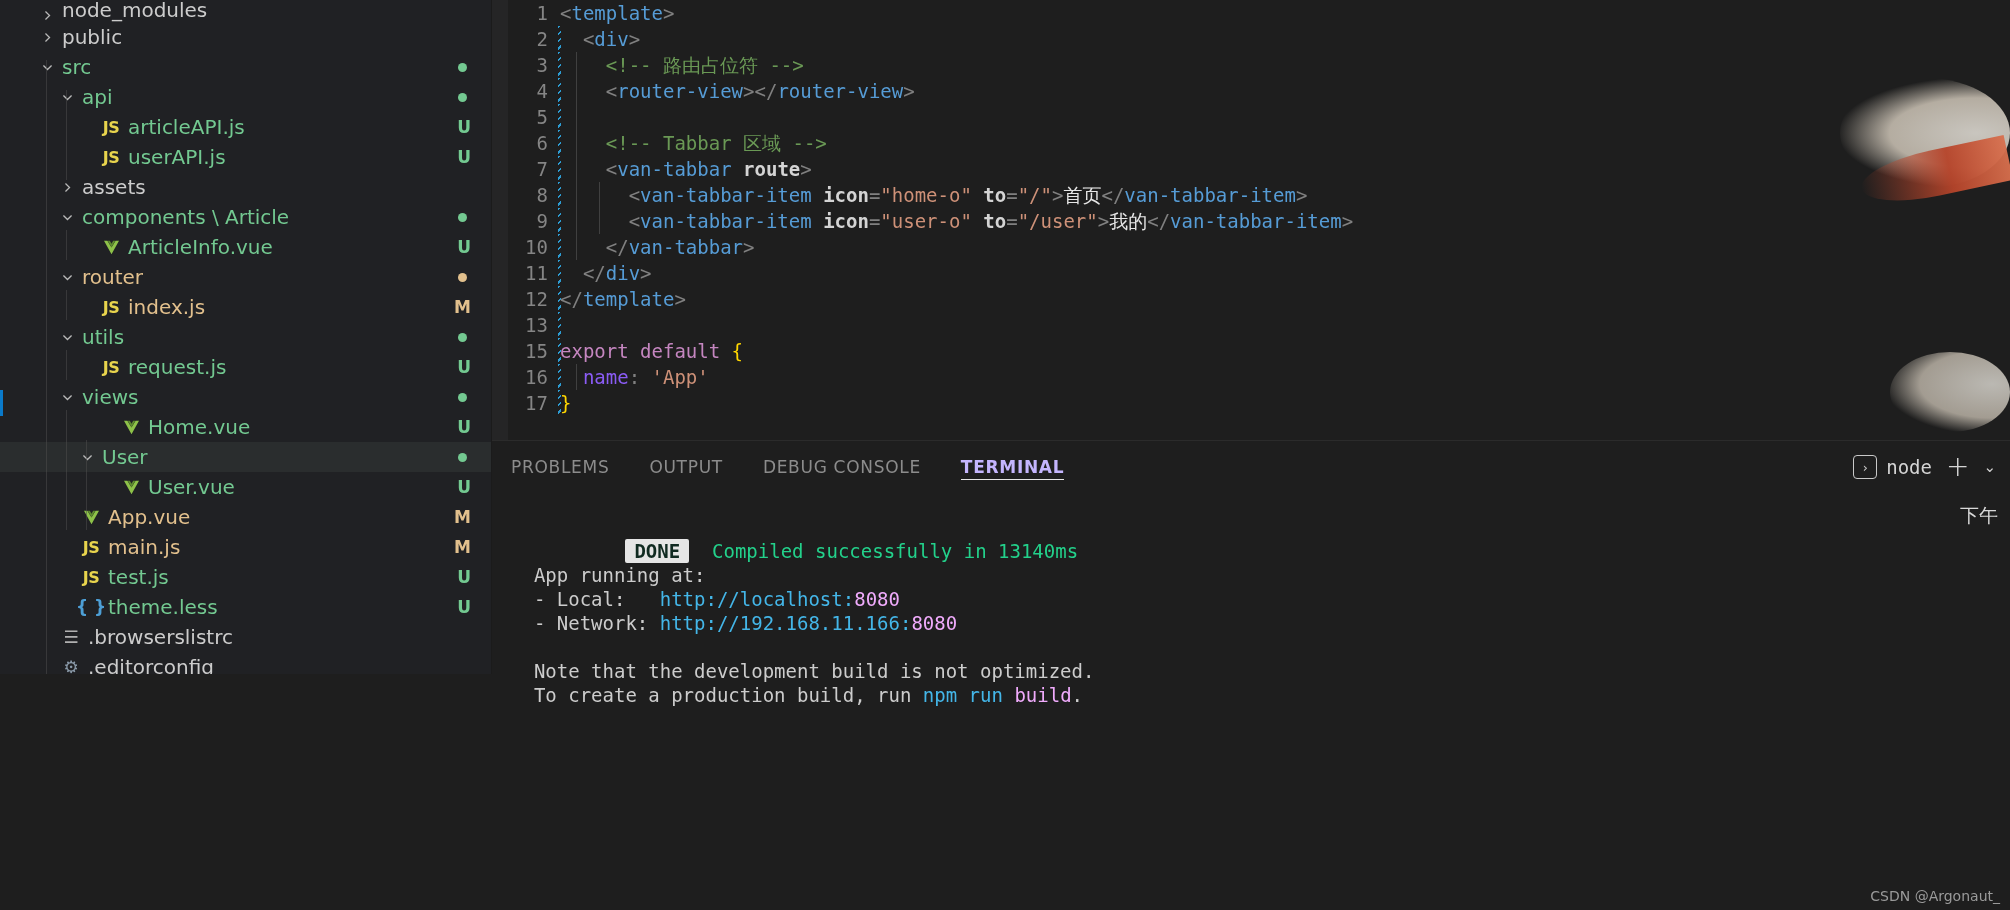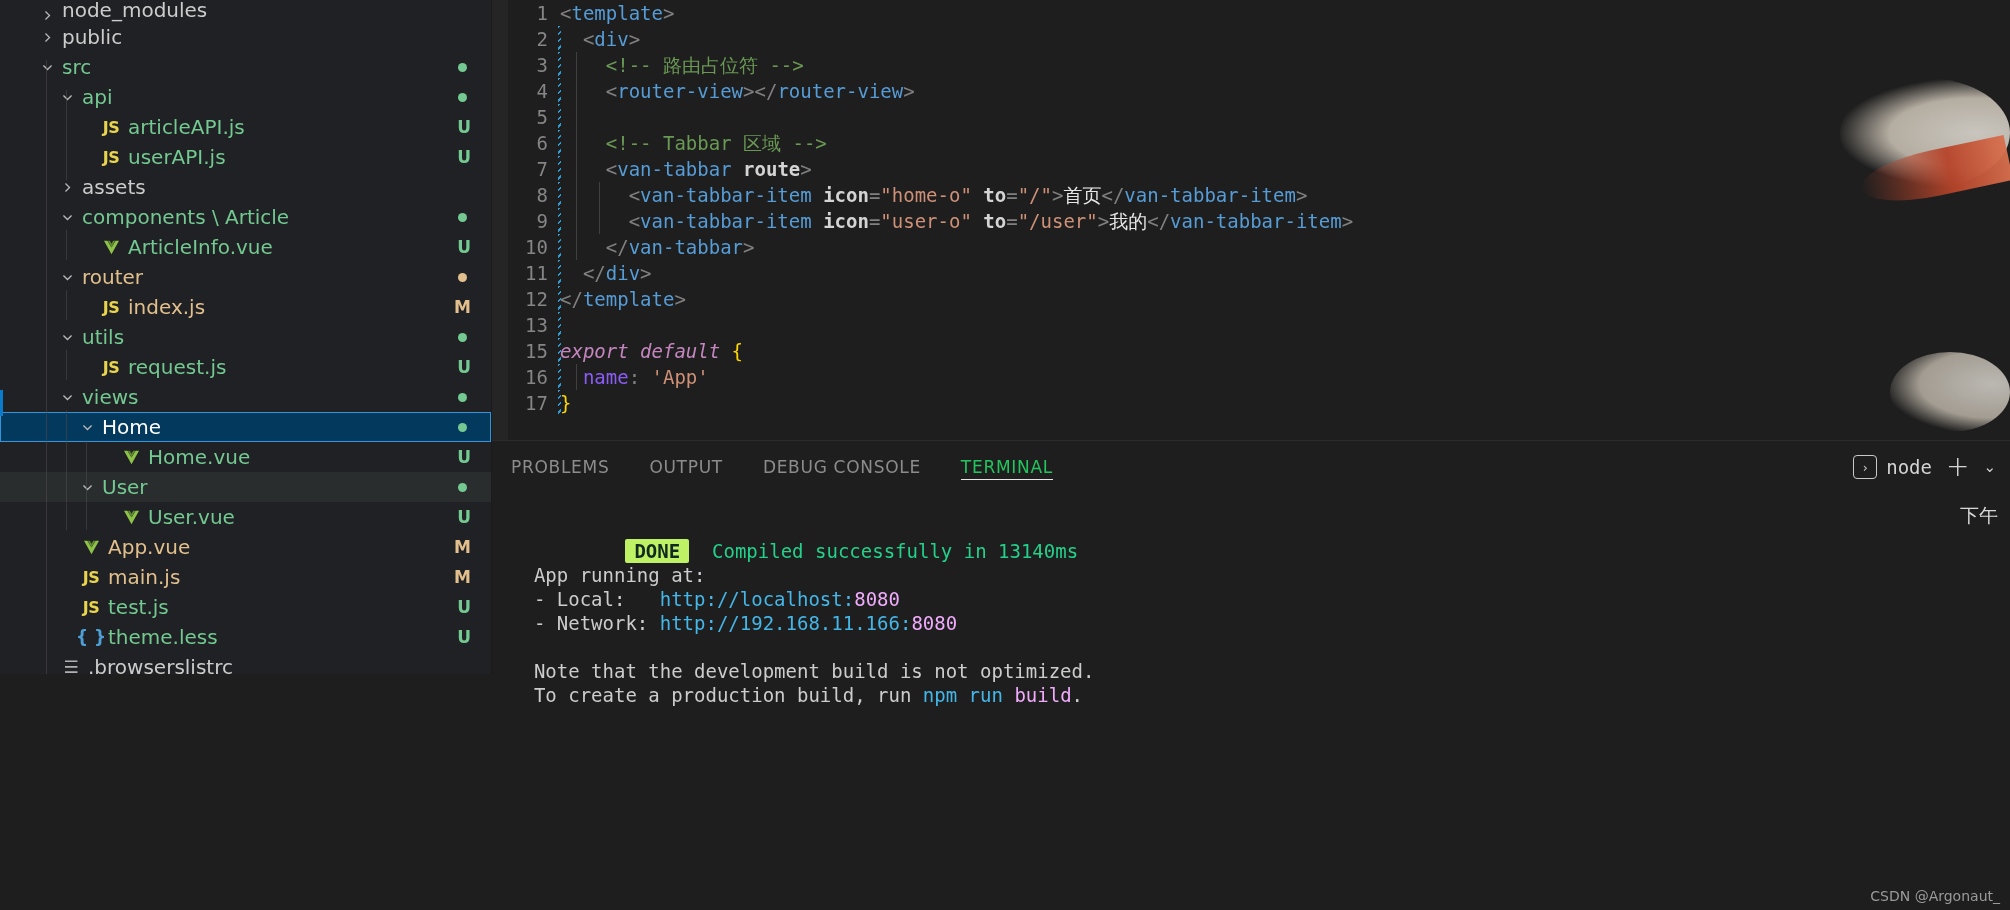--- a/index.html
+++ b/index.html
@@ -51,46 +51,46 @@
   .fold { position:absolute; left:66px; top:0; bottom:0; width:3px; }
   .fold i { display:block; width:3px; height:100%;
             background:repeating-linear-gradient(135deg,#2d9bd1 0 2px, transparent 2px 5px); }
   .ind { position:absolute; top:0; bottom:0; width:1px; background:#404040; }
 
   .t-tag   { color:#569cd6; }
   .t-brk   { color:#808080; }
   .t-attrb { color:#d4d4d4; font-weight:bold; }
   .t-str   { color:#ce9178; }
   .t-cmt   { color:#6a9955; }
-  .t-kw    { color:#c586c0;font-style:italic; }
+  .t-kw    { color:#c586c0; }
   .t-prop  { color:#8b5cf6; }
   .t-txt   { color:#e6e6e6; }
   .t-yel   { color:#ffd700; }
 
   
   .panel { position:absolute; left:0; right:0; top:440px; bottom:0; background:#1e1e1e;
            border-top:1px solid #2b2b2b; }
   .ptabs { height:52px; display:flex; align-items:center; padding-left:19px; position:relative; }
   .ptab { font-size:17px; letter-spacing:.7px; color:#8c8c8c; margin-right:40px;
           position:relative; height:52px; display:flex; align-items:center; cursor:pointer; }
-  .ptab.active { color:#22c55e; }
+  .ptab.active { color:#c4b5fd;font-weight:bold; }
   .ptab.active::after { content:""; position:absolute; left:0; right:0; bottom:13px; height:1px; background:#e7e7e7; }
   .pright { position:absolute; right:14px; top:0; height:52px; display:flex; align-items:center; gap:14px; }
   .nodebtn { display:flex; align-items:center; gap:9px; color:#d4d4d4; font-size:19px; cursor:pointer;
              font-family:"DejaVu Sans Mono","Liberation Mono",monospace; }
   .termsq { width:24px; height:24px; border:1.6px solid #c9c9c9; border-radius:4px;
             display:flex; align-items:center; justify-content:center; color:#c9c9c9; font-size:13px;
             font-family:"DejaVu Sans Mono",monospace; }
   .plusbtn { color:#d4d4d4; font-size:28px; line-height:1; cursor:pointer; font-weight:300; }
   .chevbtn { color:#d4d4d4; font-size:15px; cursor:pointer; }
 
   .term { padding:22px 0 0 19px; font-family:"DejaVu Sans Mono","Liberation Mono",monospace;
           font-size:19px; line-height:24px; color:#cccccc; }
   .tline { height:24px; white-space:pre; }
-  .badge { background:#bef264; color:#102a21; font-weight:bold; padding:1px 9px; border-radius:2px;
+  .badge { background:#e5e5e5; color:#102a21; font-weight:bold; padding:1px 9px; border-radius:2px;
            font-family:"DejaVu Sans Mono","Liberation Mono",monospace; }
   .g-green { color:#23d18b; }
   .g-blue  { color:#44b6e8; }
   .g-blueb { color:#f0abfc; font-weight:normal; }
   .g-wht   { color:#cccccc; }
 
   .clock { position:absolute; right:12px; top:62px; color:#d8d8d8; font-size:19px;
            font-family:"DejaVu Sans Mono","Liberation Mono",monospace; }
   .watermark { position:absolute; right:10px; bottom:6px; color:#9a9a9a; font-size:14px; }
 
@@ -231,30 +231,20 @@
           <span class="status s-u">U</span>
         </div>
         <div class="row">
           <span class="indent" style="width:56px"></span>
           <span class="chev">
             <svg width="13" height="13" viewBox="0 0 16 16">
               <path d="M3 5.5 L8 10.5 L13 5.5" fill="none" stroke="currentColor" stroke-width="1.6"></path>
             </svg>
           </span>
           <span class="label c-green">views</span>
-          <span class="dot g"></span>
-        </div>
-        <div class="row selected">
-          <span class="indent" style="width:76px"></span>
-          <span class="chev">
-            <svg width="13" height="13" viewBox="0 0 16 16">
-              <path d="M3 5.5 L8 10.5 L13 5.5" fill="none" stroke="currentColor" stroke-width="1.6"></path>
-            </svg>
-          </span>
-          <span class="label c-green">Home</span>
           <span class="dot g"></span>
         </div>
         <div class="row">
           <span class="indent" style="width:96px"></span>
           <span class="chev"></span>
           <span class="ficon vue">
             <svg width="17" height="15" viewBox="0 0 24 22">
               <path d="M1 1 H6 L12 11 L18 1 H23 L12 21 Z" fill="#8dc149"></path>
               <path d="M6.5 1 H9.5 L12 5.5 L14.5 1 H17.5 L12 10.5 Z" fill="#5e8c2f"></path>
             </svg>

